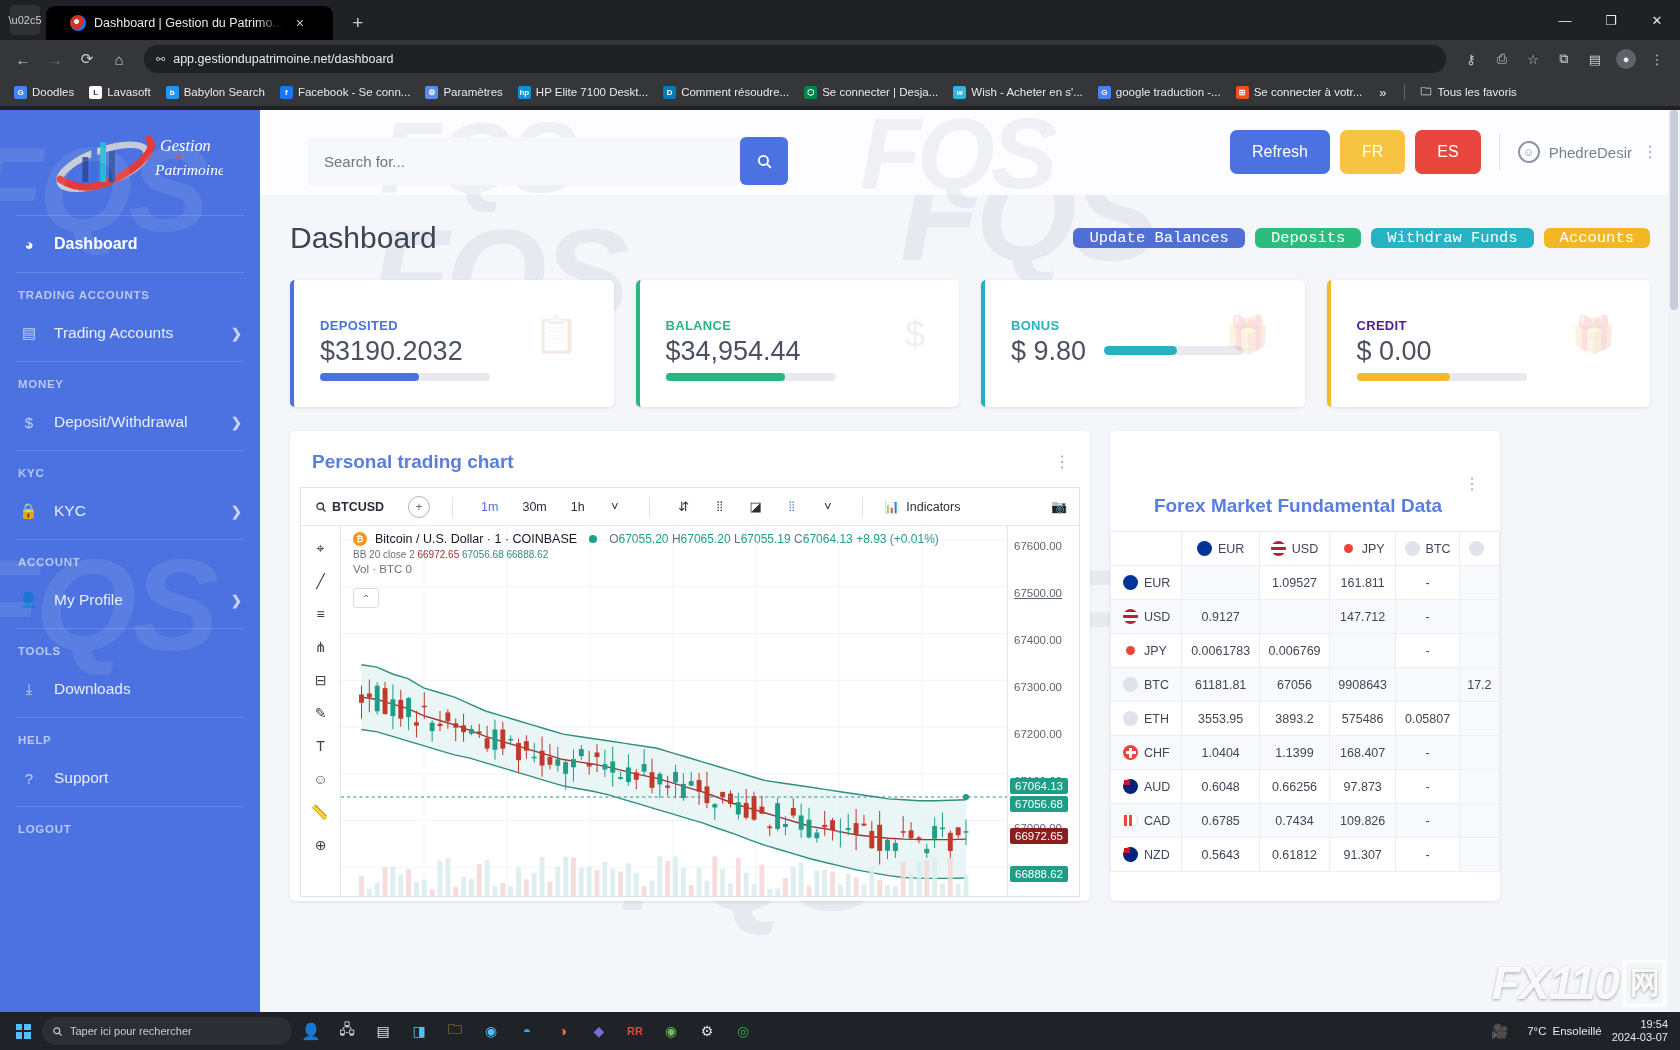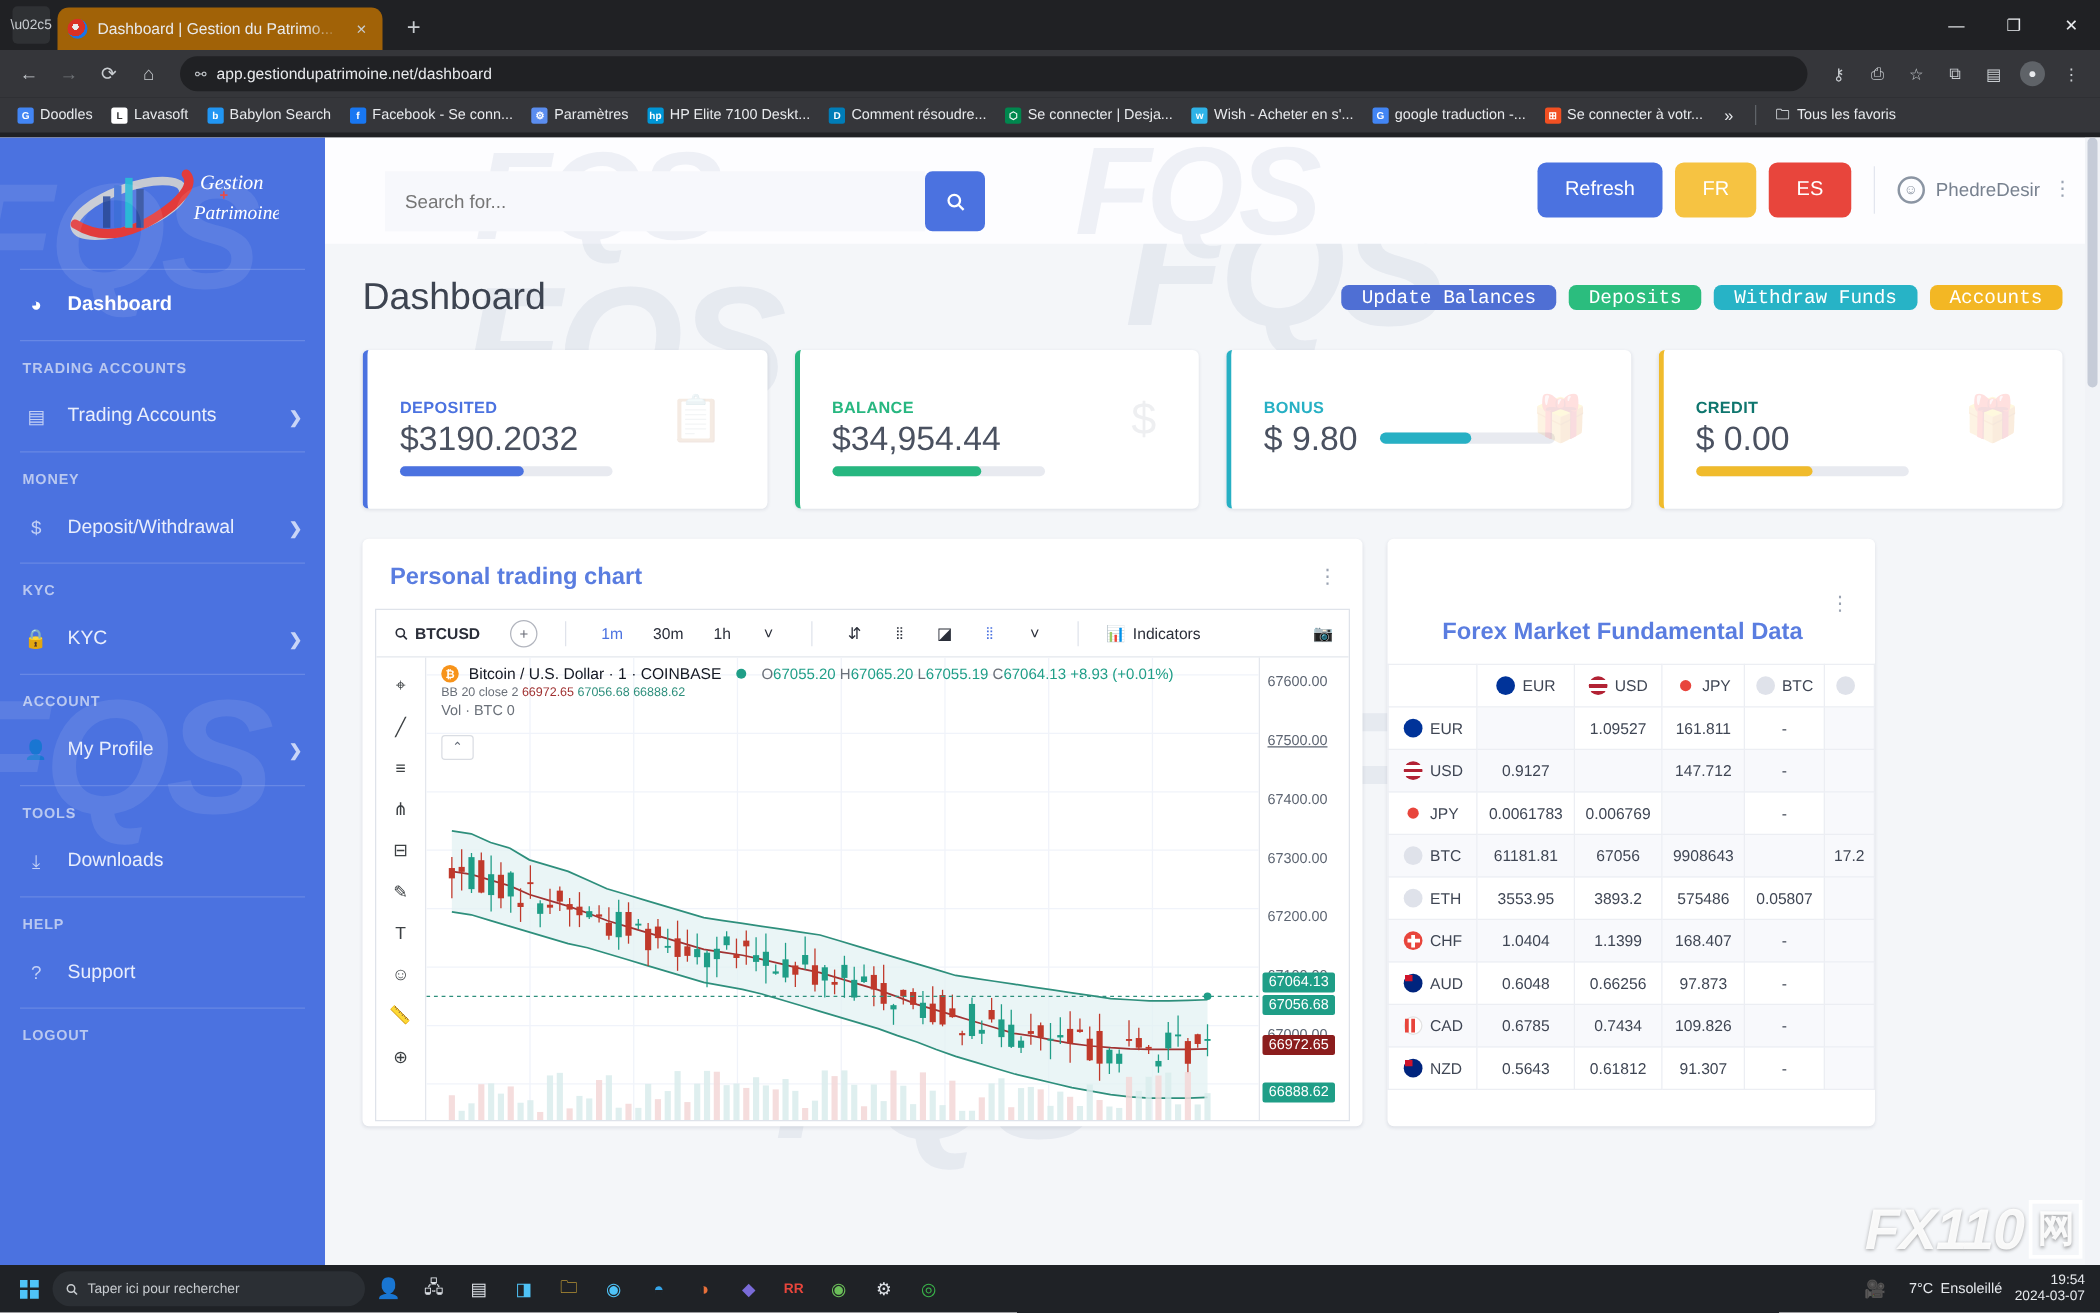--- a/index.html
+++ b/index.html
@@ -4,22 +4,22 @@
 <style>
   * { box-sizing: border-box; margin:0; padding:0; }
   html,body { width:1680px; height:1050px; overflow:hidden;
     font-family:"Liberation Sans", sans-serif; background:#fff; }
 
   
   .browser { width:1680px; height:1050px; position:relative; background:#202124; }
   .tabstrip { height:40px; background:#202124; display:flex; align-items:flex-end; padding-left:4px; position:relative;}
   .tab-chevron { width:30px; height:30px; margin:0 6px 5px 6px; border-radius:4px; display:flex; align-items:center;
      justify-content:center; color:#c8ccd0; background:#2f3134; font-size:11px;}
-  .tab { height:34px; min-width:260px; max-width:300px; background:#a16207; border-radius:9px 9px 0 0;
-     display:flex; align-items:center; padding:0 8px; gap:8px; }
+  .tab { height:34px; min-width:260px; max-width:300px; background:#000000; border-radius:9px 9px 0 0;
+     display:flex; align-items:center; padding:0 24px; gap:8px;text-decoration:underline; }
   .tab-fav { width:16px; height:16px; border-radius:50%;
      background:radial-gradient(circle at 40% 40%, #e8eaed 0 18%, #d93025 19% 55%, #1a73e8 56% 100%); flex:none;}
   .tab-title { color:#e8eaed; font-size:12.5px; white-space:nowrap; overflow:hidden;
      flex:1; mask-image:linear-gradient(to right,#000 86%,transparent 100%);
      -webkit-mask-image:linear-gradient(to right,#000 86%,transparent 100%); }
   .tab-close { color:#c8ccd0; font-size:14px; width:18px; text-align:center; flex:none;}
   .newtab { color:#c8ccd0; font-size:19px; margin:0 0 6px 12px; width:26px; text-align:center;}
   .win-btns { position:absolute; right:0; top:0; height:40px; display:flex; align-items:center;}
   .win-btn { width:46px; height:40px; display:flex; align-items:center; justify-content:center;
      color:#e8eaed; font-size:13px;}
@@ -95,21 +95,21 @@
   .hb { height:20px; border:none; border-radius:6px; color:#fff; font-size:15.5px; padding:0 16px;
      font-family:Liberation Mono, monospace; }
   .hb.b1{background:#4f6fd4;} .hb.b2{background:#2bbd7e;} .hb.b3{background:#27b3c6;} .hb.b4{background:#f3b724;}
 
   
   .cards { display:flex; gap:22px; padding:25px 30px 0 30px; }
   .card { flex:1; height:127px; background:#fff; border-radius:5px; border-left:4px solid #4b72e0;
      box-shadow:0 1px 3px rgba(30,40,70,.10); position:relative; padding:38px 0 0 26px; }
   .card.green{border-left-color:#27b780;} .card.teal{border-left-color:#27b0c4;} .card.amber{border-left-color:#f0bb2c;}
   .card .lab { font-size:13px; font-weight:bold; letter-spacing:.3px; color:#4b72e0; }
-  .card.green .lab{color:#27b780;} .card.teal .lab{color:#27b0c4;} .card.amber .lab{color:#0f766e;}
+  .card.green .lab{color:#27b780;} .card.teal .lab{color:#27b0c4;} .card.amber .lab{color:#4c1d95;}
   .card .val { font-size:27px; color:#4a5160; margin-top:3px; }
   .card .bar { position:absolute; left:26px; bottom:26px; width:170px; height:8px; background:#e8eaf0; border-radius:4px;}
   .card .bar i { display:block; height:8px; border-radius:4px; background:#4b72e0;}
   .card.green .bar i{background:#27b780;} .card.amber .bar i{background:#f0bb2c;}
   .card .gico { position:absolute; right:34px; top:34px; opacity:.14; font-size:36px; color:#8a93a5;}
   .card.inlinebar { padding-top:38px; }
   .card.inlinebar .valrow { display:flex; align-items:center; gap:18px; }
   .card.inlinebar .valrow .bar2 { width:140px; height:9px; background:#e8eaf0; border-radius:5px; }
   .card.inlinebar .valrow .bar2 i { display:block; height:9px; border-radius:5px; background:#27b0c4;}
 

